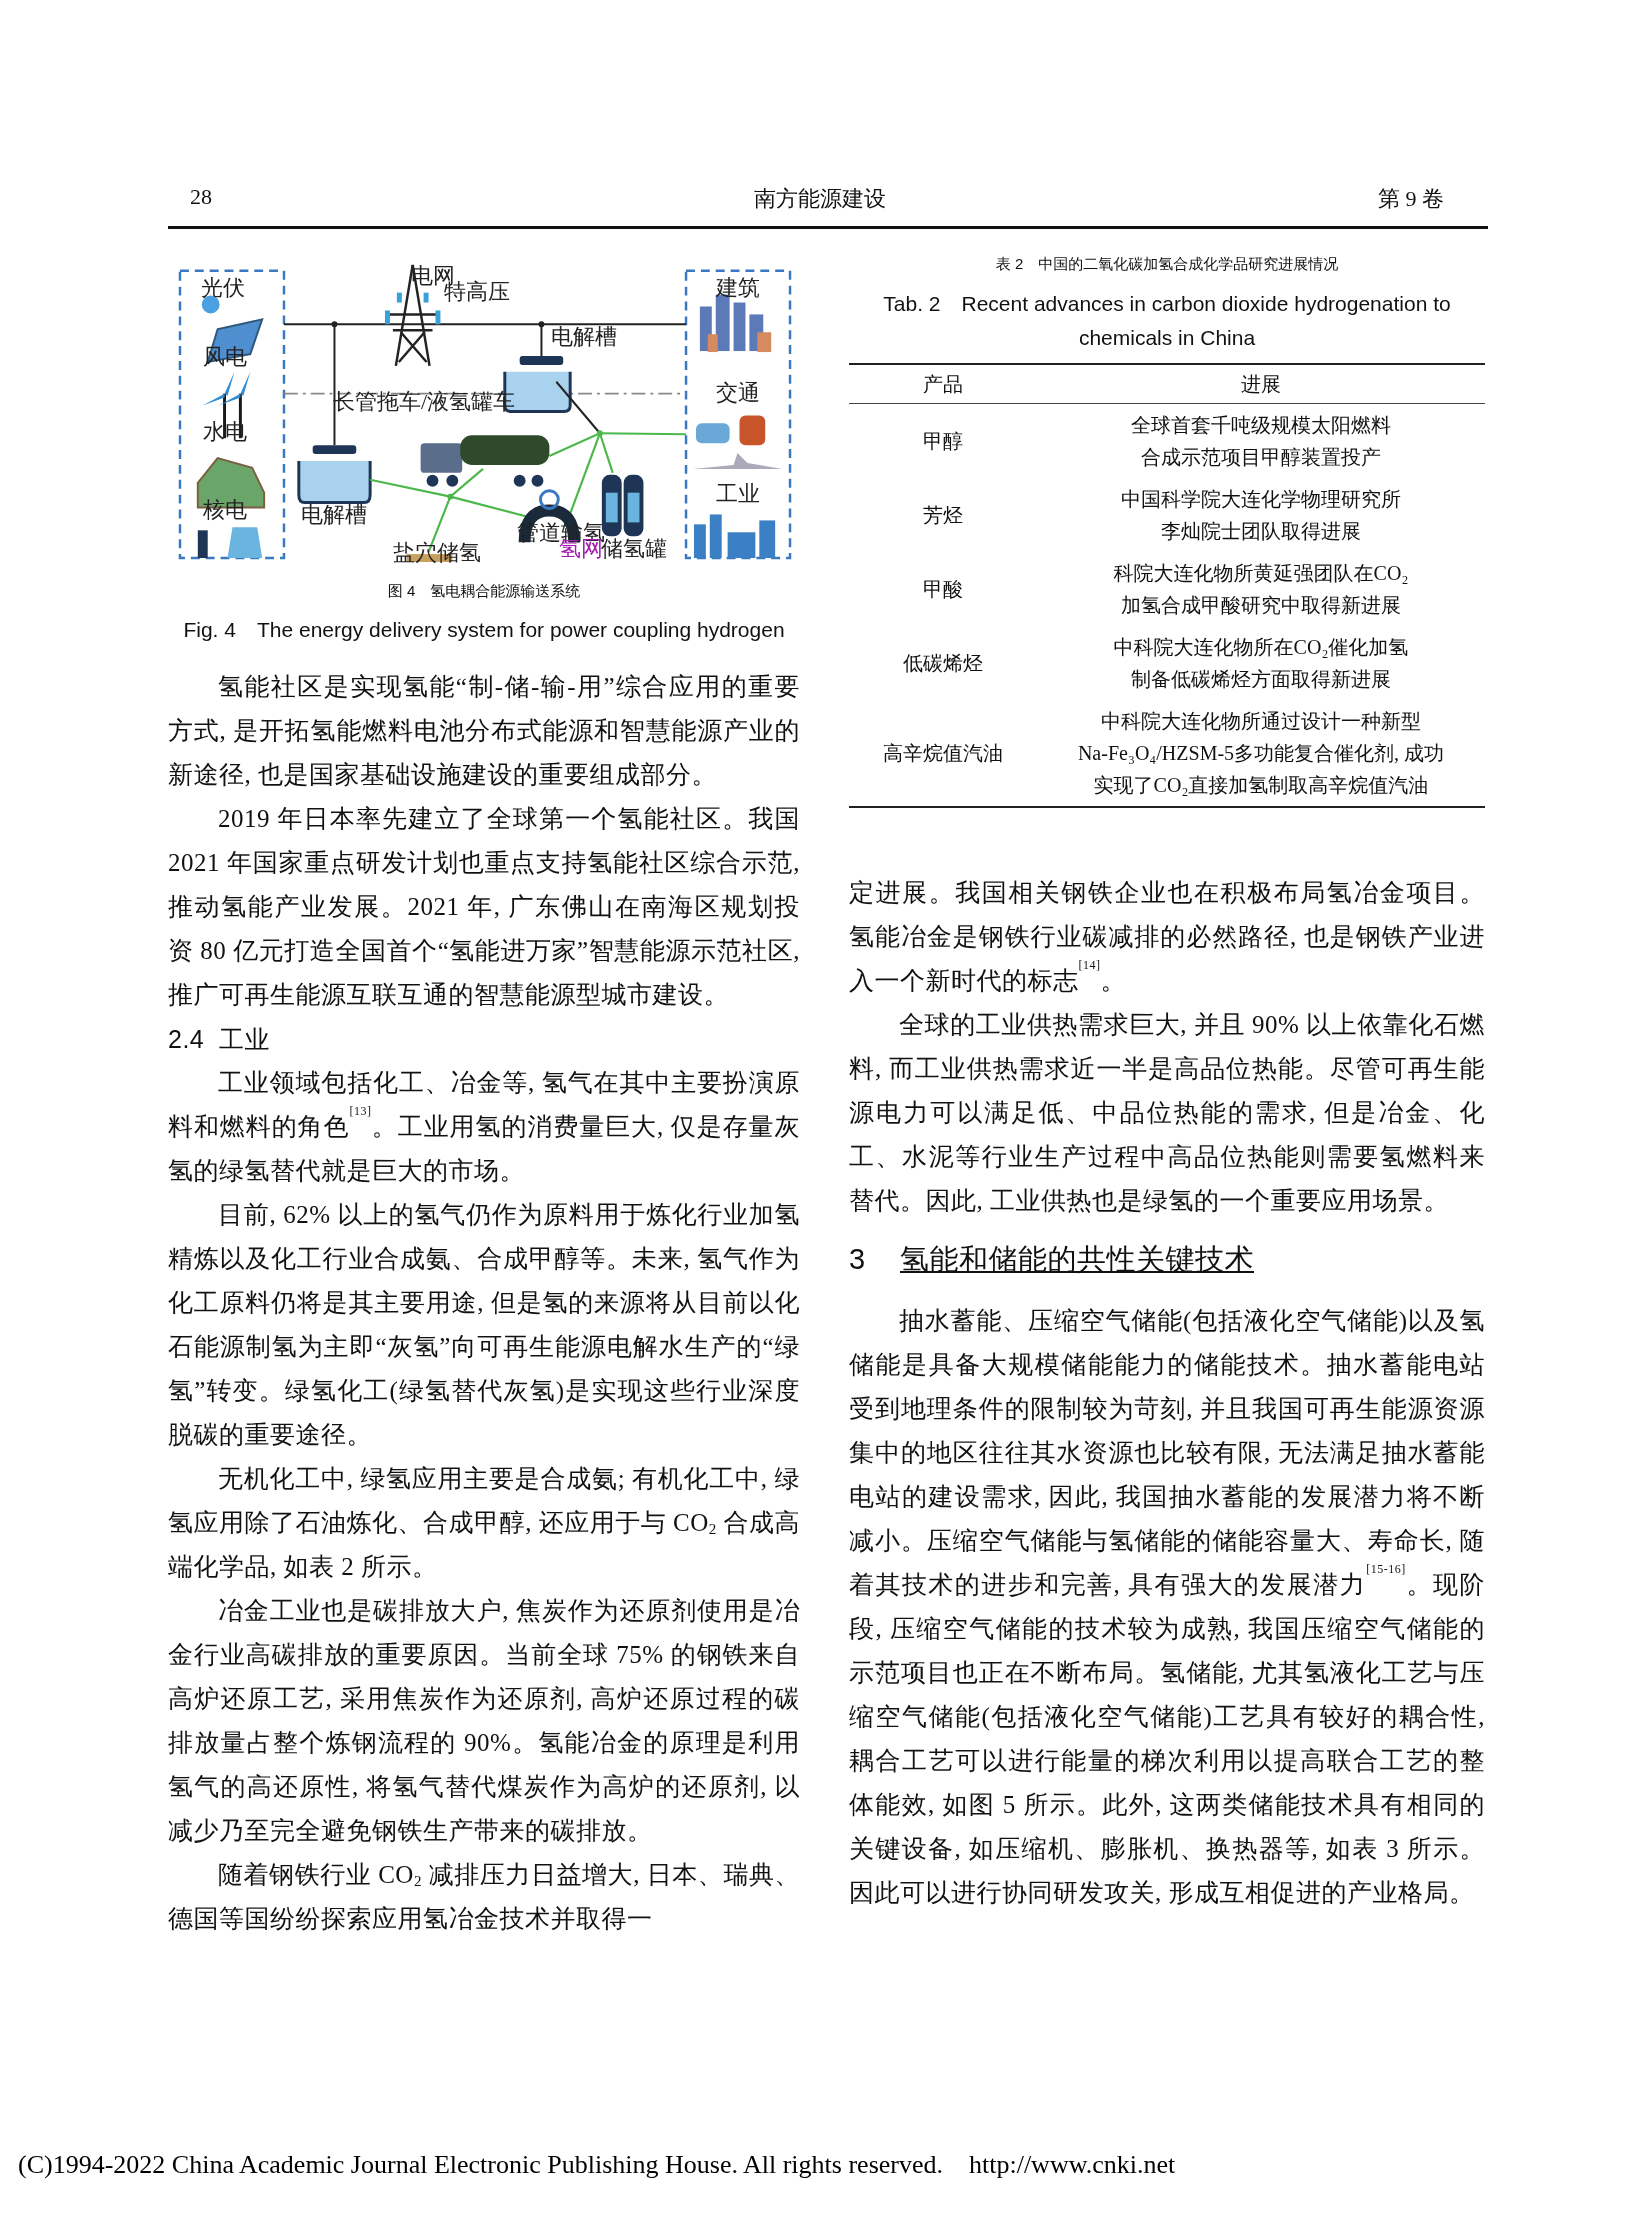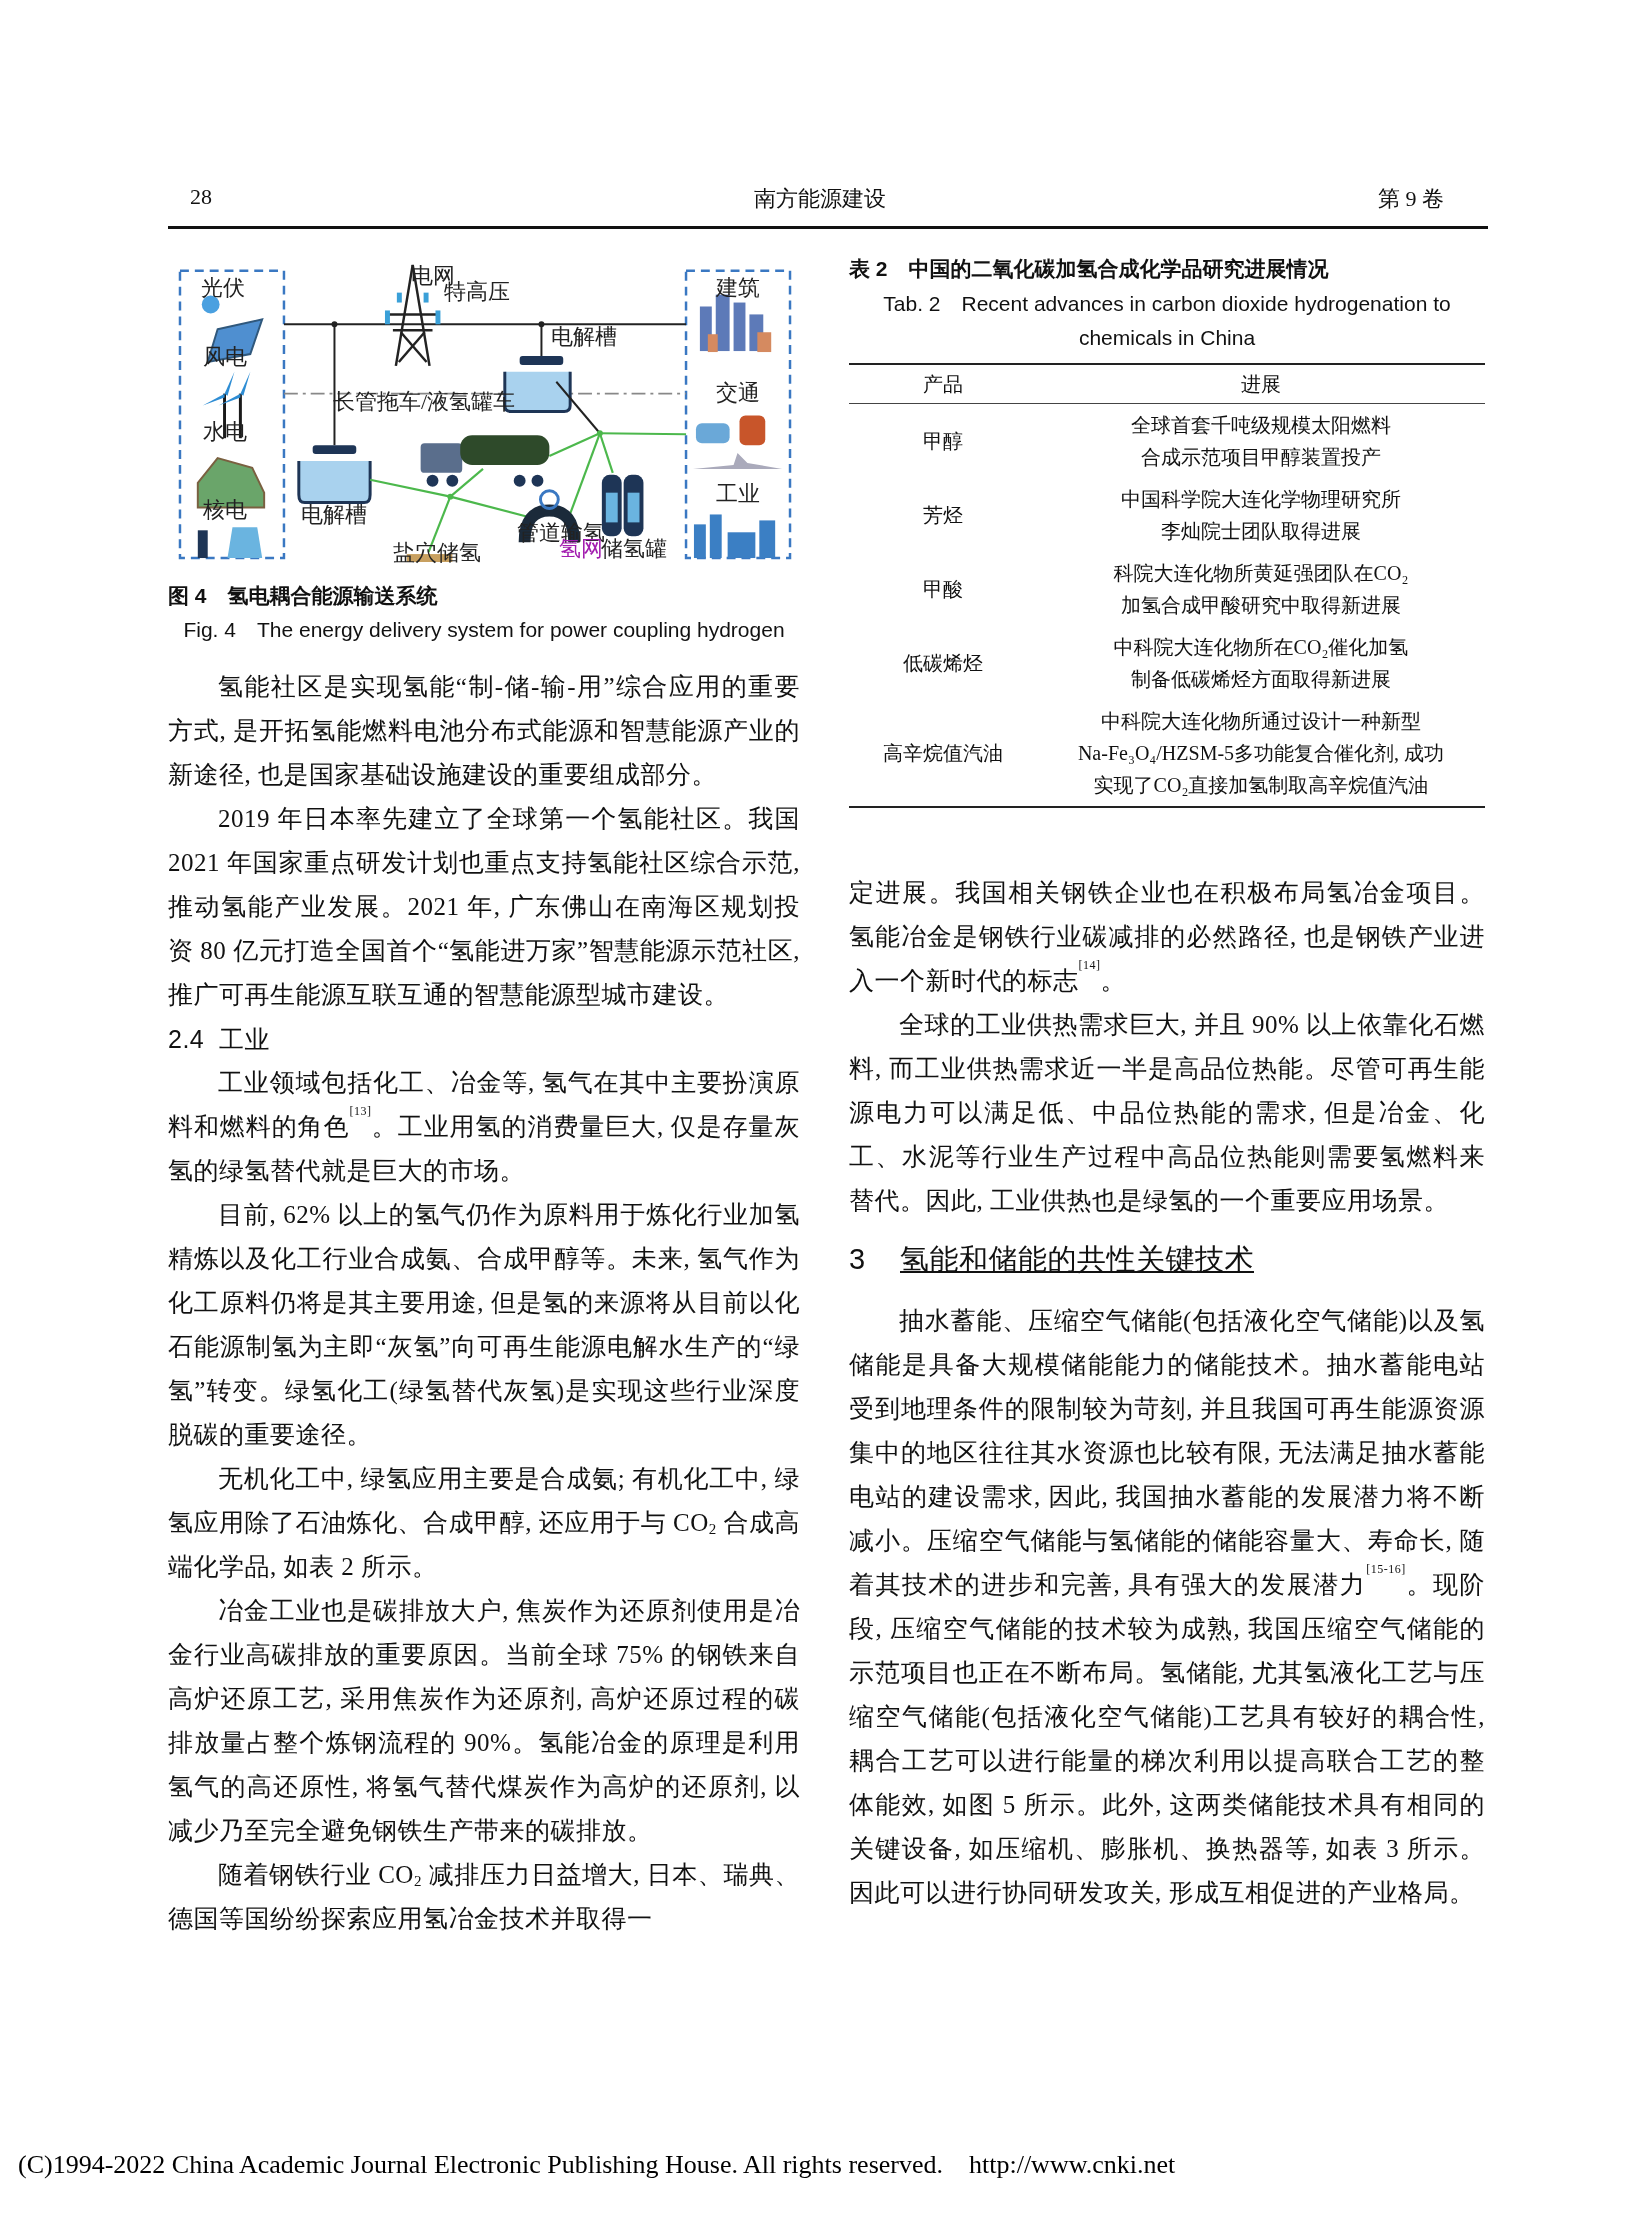--- a/index.html
+++ b/index.html
@@ -9,21 +9,21 @@
   .hdr{font-size:22px;top:184px;}
   .rule{position:absolute;left:168px;width:1320px;top:226px;height:3px;background:#111;}
   .col{position:absolute;font-size:25px;line-height:44px;text-align:justify;letter-spacing:0.5px;}
   .col p{margin:0;text-indent:2em;}
   .col p.noind{text-indent:0;}
   .sec{font-family:"Liberation Sans","DejaVu Sans",sans-serif;font-size:25px;line-height:44px;margin:0;}
   .sec3{font-family:"Liberation Sans","DejaVu Sans",sans-serif;font-size:29px;line-height:44px;margin:14px 0 18px 0;text-decoration:underline;}
   .sec .num,.sec3 .num{display:inline-block;width:51px;}
   sup{font-size:12px;vertical-align:top;line-height:1;}
   sub{font-size:15px;vertical-align:-3px;line-height:1;}
-  .cap-cn{font-family:"Liberation Sans","DejaVu Sans",sans-serif;font-weight:bold;font-size:21px;}
+  .cap-cn{font-family:"Liberation Sans","DejaVu Sans",sans-serif;font-weight:normal;font-size:15px;text-align:center;}
   .cap-en{font-family:"Liberation Sans","DejaVu Sans",sans-serif;font-size:21px;text-align:center;}
   .tab{position:absolute;left:849px;width:636px;border-collapse:collapse;font-size:20px;line-height:32px;}
   .tab th,.tab td{text-align:center;font-weight:normal;padding:0;}
   .tab thead th{border-top:2.5px solid #222;border-bottom:1.5px solid #444;height:38px;}
   .tab tbody tr:last-child td{border-bottom:2.5px solid #222;}
   .tab td.p{width:188px;}
   .tab td.d{padding:5px 0 5px 0;}
   .footer{font-size:26px;color:#000000;top:2150px;left:18px;letter-spacing:0px;}
   .diag-lbl{position:absolute;font-size:22px;color:#222;line-height:1;}
 </style>

